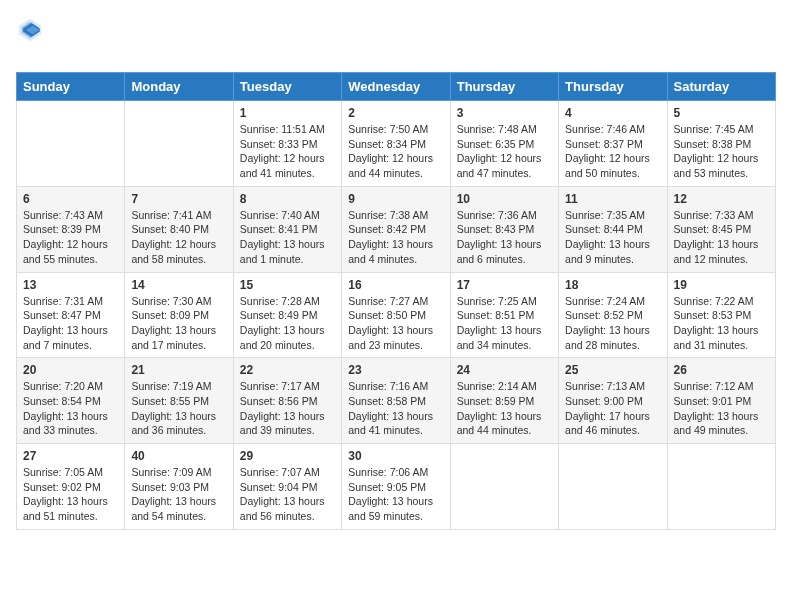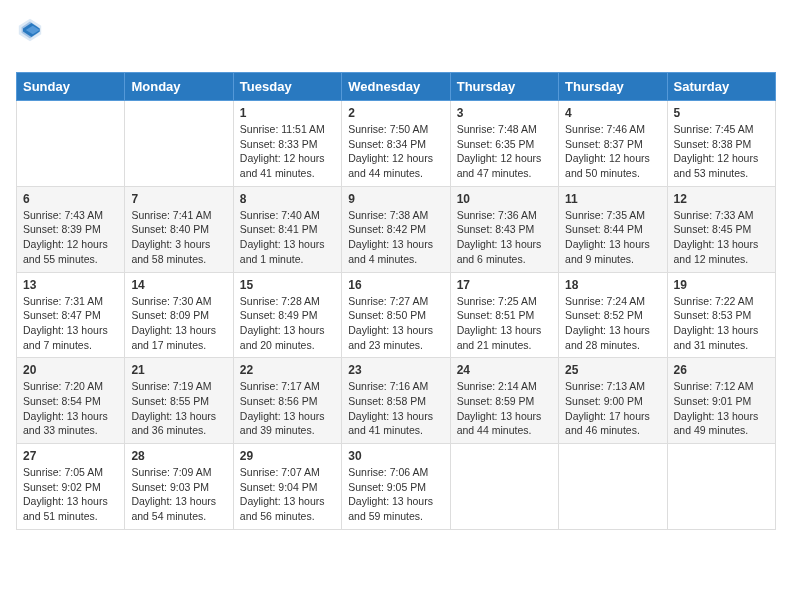--- a/index.html
+++ b/index.html
@@ -171,21 +171,21 @@
         <td>
           <span class="day-num">6</span>
           <div class="cell-text">Sunrise: 7:43 AM</div>
           <div class="cell-text">Sunset: 8:39 PM</div>
           <div class="cell-text">Daylight: 12 hours and 55 minutes.</div>
         </td>
         <td>
           <span class="day-num">7</span>
           <div class="cell-text">Sunrise: 7:41 AM</div>
           <div class="cell-text">Sunset: 8:40 PM</div>
-          <div class="cell-text">Daylight: 3 hours and 58 minutes.</div>
+          <div class="cell-text">Daylight: 12 hours and 58 minutes.</div>
         </td>
         <td>
           <span class="day-num">8</span>
           <div class="cell-text">Sunrise: 7:40 AM</div>
           <div class="cell-text">Sunset: 8:41 PM</div>
           <div class="cell-text">Daylight: 13 hours and 1 minute.</div>
         </td>
         <td>
           <span class="day-num">9</span>
           <div class="cell-text">Sunrise: 7:38 AM</div>
@@ -233,21 +233,21 @@
         <td>
           <span class="day-num">16</span>
           <div class="cell-text">Sunrise: 7:27 AM</div>
           <div class="cell-text">Sunset: 8:50 PM</div>
           <div class="cell-text">Daylight: 13 hours and 23 minutes.</div>
         </td>
         <td>
           <span class="day-num">17</span>
           <div class="cell-text">Sunrise: 7:25 AM</div>
           <div class="cell-text">Sunset: 8:51 PM</div>
-          <div class="cell-text">Daylight: 13 hours and 21 minutes.</div>
+          <div class="cell-text">Daylight: 13 hours and 34 minutes.</div>
         </td>
         <td>
           <span class="day-num">18</span>
           <div class="cell-text">Sunrise: 7:24 AM</div>
           <div class="cell-text">Sunset: 8:52 PM</div>
           <div class="cell-text">Daylight: 13 hours and 28 minutes.</div>
         </td>
         <td>
           <span class="day-num">19</span>
           <div class="cell-text">Sunrise: 7:22 AM</div>
@@ -300,21 +300,21 @@
         </td>
       </tr>
       <tr>
         <td>
           <span class="day-num">27</span>
           <div class="cell-text">Sunrise: 7:05 AM</div>
           <div class="cell-text">Sunset: 9:02 PM</div>
           <div class="cell-text">Daylight: 13 hours and 51 minutes.</div>
         </td>
         <td>
-          <span class="day-num">28</span>
+          <span class="day-num">40</span>
           <div class="cell-text">Sunrise: 7:09 AM</div>
           <div class="cell-text">Sunset: 9:03 PM</div>
           <div class="cell-text">Daylight: 13 hours and 54 minutes.</div>
         </td>
         <td>
           <span class="day-num">29</span>
           <div class="cell-text">Sunrise: 7:07 AM</div>
           <div class="cell-text">Sunset: 9:04 PM</div>
           <div class="cell-text">Daylight: 13 hours and 56 minutes.</div>
         </td>

